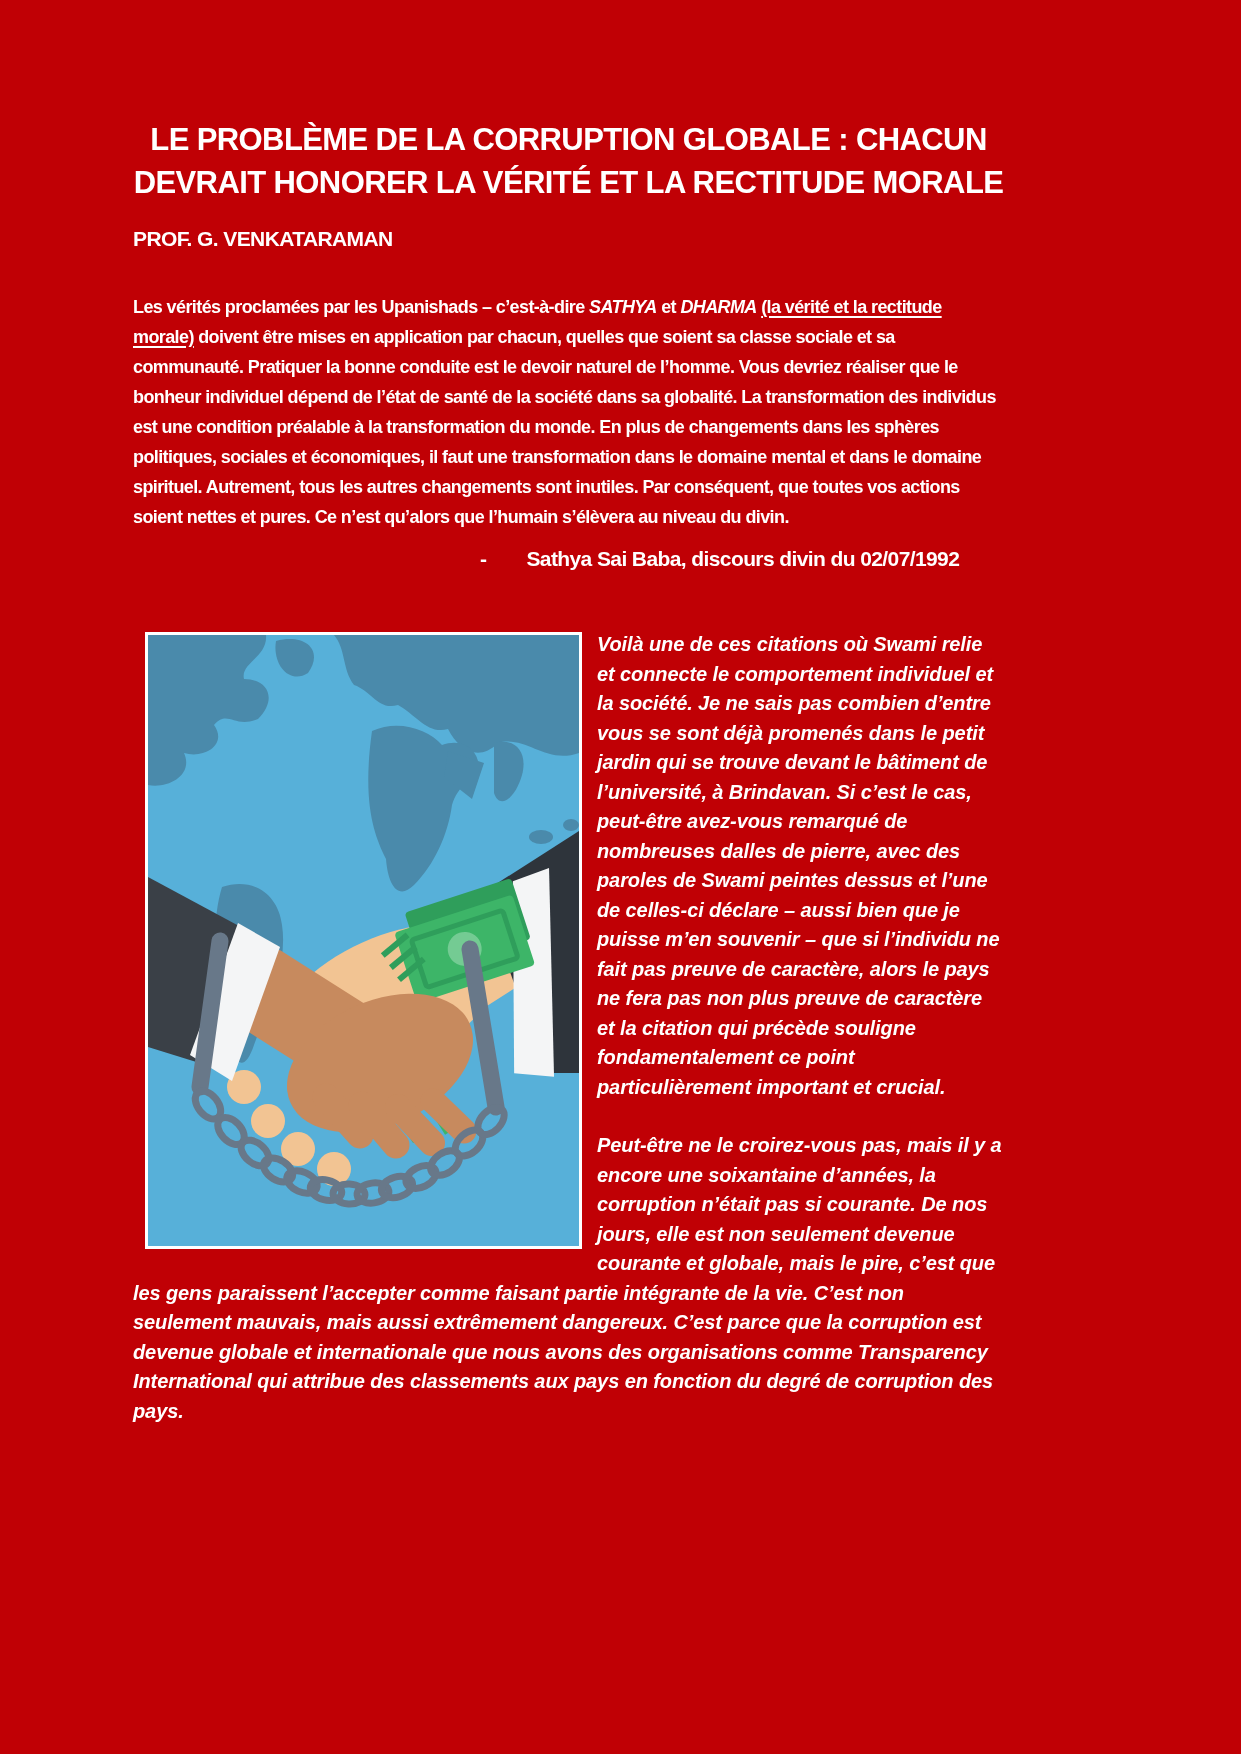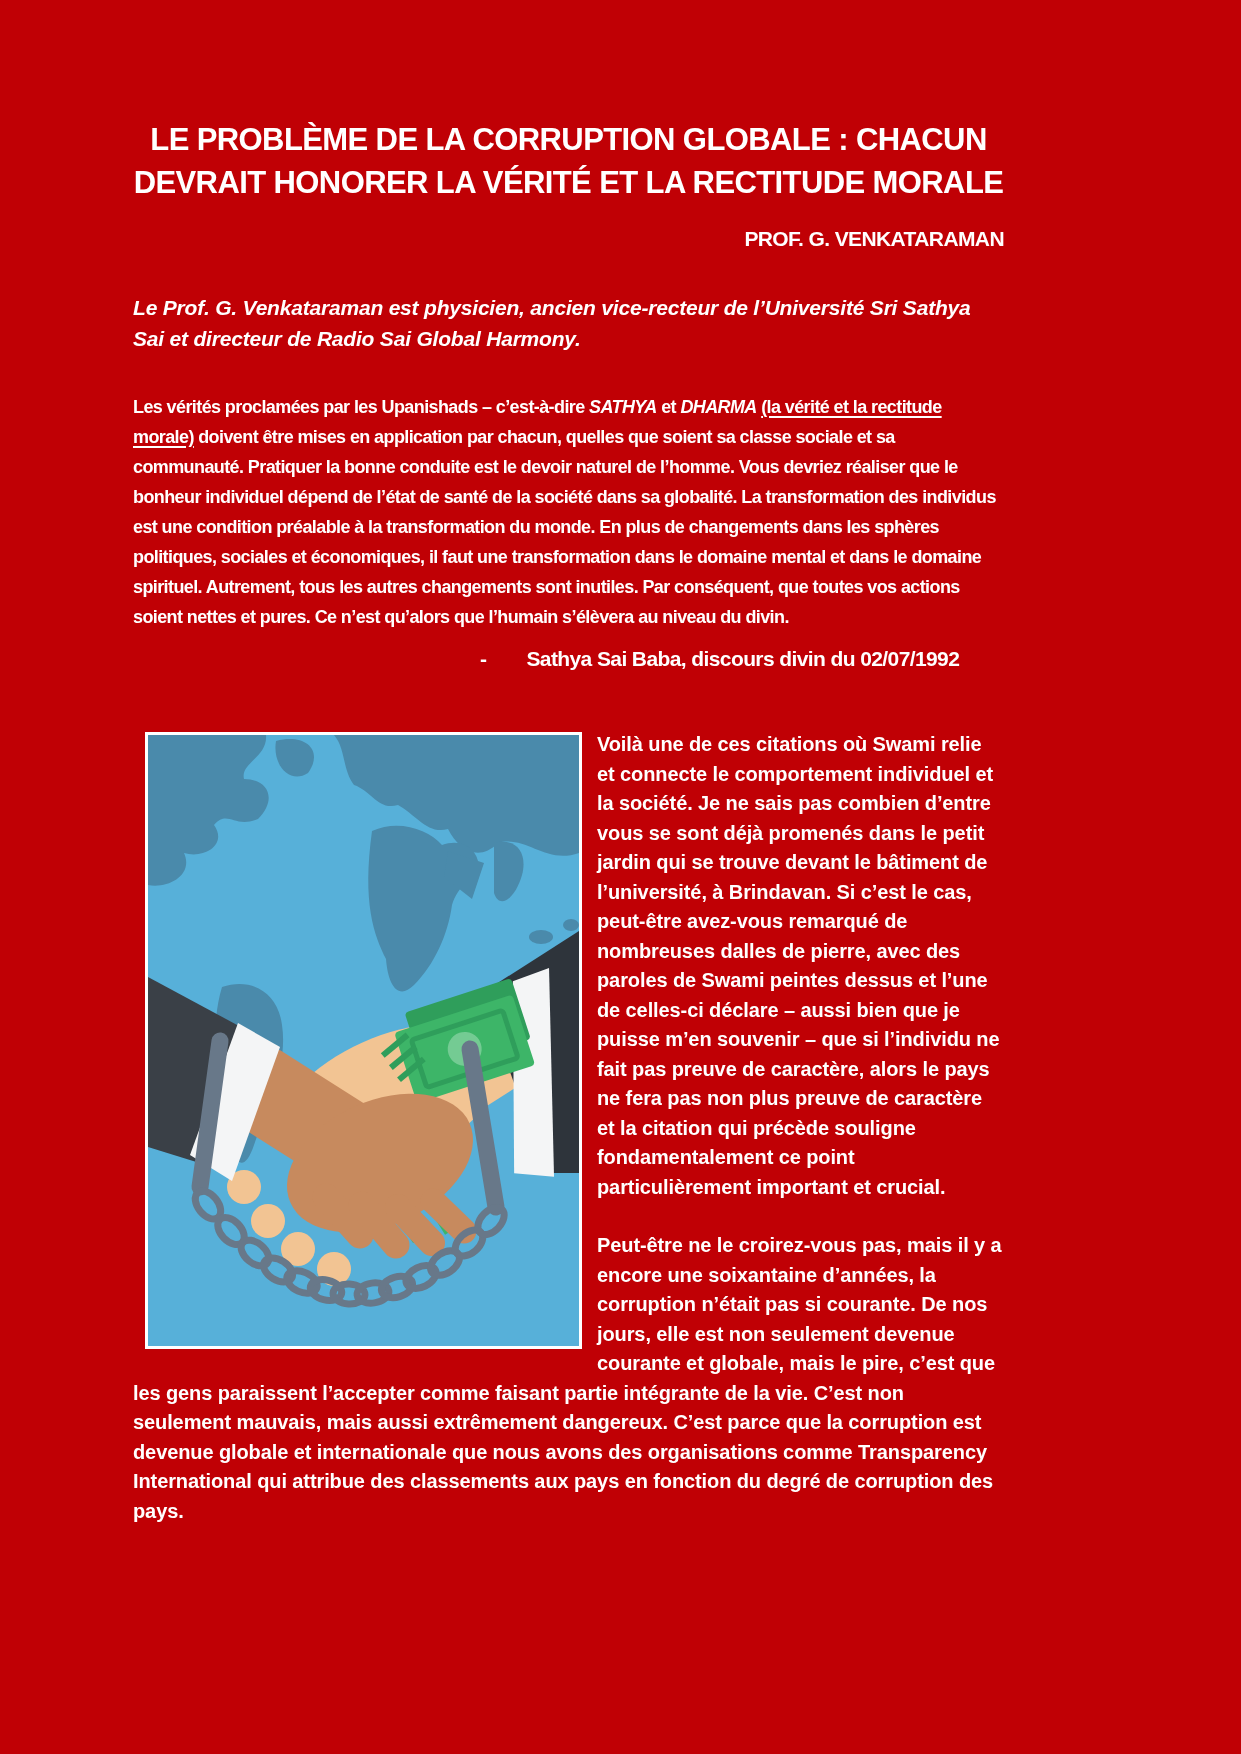--- a/index.html
+++ b/index.html
@@ -25,37 +25,37 @@
     padding:118px 131px 40px 133px;
     overflow:hidden;
   }
   .condensed{letter-spacing:-0.6px;}
   .page-title{
     font-size:31px;line-height:43px;font-weight:700;
     text-align:center;max-width:900px;margin:0 auto 22px auto;
   }
   .author{
     font-size:21px;line-height:26px;font-weight:700;
-    text-align:right;margin:0 0 40px 0;
+    text-align:left;margin:0 0 40px 0;
   }
   .bio{
     font-size:21px;line-height:31px;font-weight:700;font-style:italic;
     margin:0 0 38px 0;letter-spacing:-0.2px;
   }
   .quote{
     font-size:18px;line-height:30px;font-weight:700;margin:0;
   }
   .quote .it{font-style:italic;}
   .quote .ul{text-decoration:underline;text-decoration-thickness:2px;text-underline-offset:3px;}
   .attribution{
     display:flex;gap:40px;align-items:baseline;
     padding-left:347px;margin:12px 0 0 0;
     font-size:21px;line-height:30px;font-weight:700;
   }
-  .main{margin-top:56px;}
+  .main{margin-top:56px;font-style:italic;}
   .main::after{content:"";display:block;clear:both;}
   .figure{
     float:left;
     width:437px;height:617px;
     margin:2px 15px 8px 12px;
     border:3px solid #ffffff;
     background:var(--sky);
   }
   .figure svg{display:block;width:431px;height:611px;}
   .body-par{
@@ -65,21 +65,20 @@
 </style>
 </head>
 <body>
 
 <div class="page">
 
   <h1 class="page-title condensed">LE PROBLÈME DE LA CORRUPTION GLOBALE : CHACUN DEVRAIT HONORER LA VÉRITÉ ET LA RECTITUDE MORALE</h1>
 
   <div class="author condensed">PROF. G. VENKATARAMAN</div>
 
-  <p class="bio">Le Prof. G. Venkataraman est physicien, ancien vice-recteur de l’Université Sri Sathya Sai et directeur de Radio Sai Global Harmony.</p>
 
   <p class="quote condensed"><span>Les vérités proclamées par les Upanishads – c’est-à-dire </span><span class="it">SATHYA</span><span> et </span><span class="it">DHARMA</span><span> </span><span class="ul">(la vérité et la rectitude morale)</span><span> doivent être mises en application par chacun, quelles que soient sa classe sociale et sa communauté. Pratiquer la bonne conduite est le devoir naturel de l’homme. Vous devriez réaliser que le bonheur individuel dépend de l’état de santé de la société dans sa globalité. La transformation des individus est une condition préalable à la transformation du monde. En plus de changements dans les sphères politiques, sociales et économiques, il faut une transformation dans le domaine mental et dans le domaine spirituel. Autrement, tous les autres changements sont inutiles. Par conséquent, que toutes vos actions soient nettes et pures. Ce n’est qu’alors que l’humain s’élèvera au niveau du divin.</span></p>
 
   <div class="attribution condensed">
     <span>-</span>
     <span>Sathya Sai Baba, discours divin du 02/07/1992</span>
   </div>
 
   <div class="main">
 

